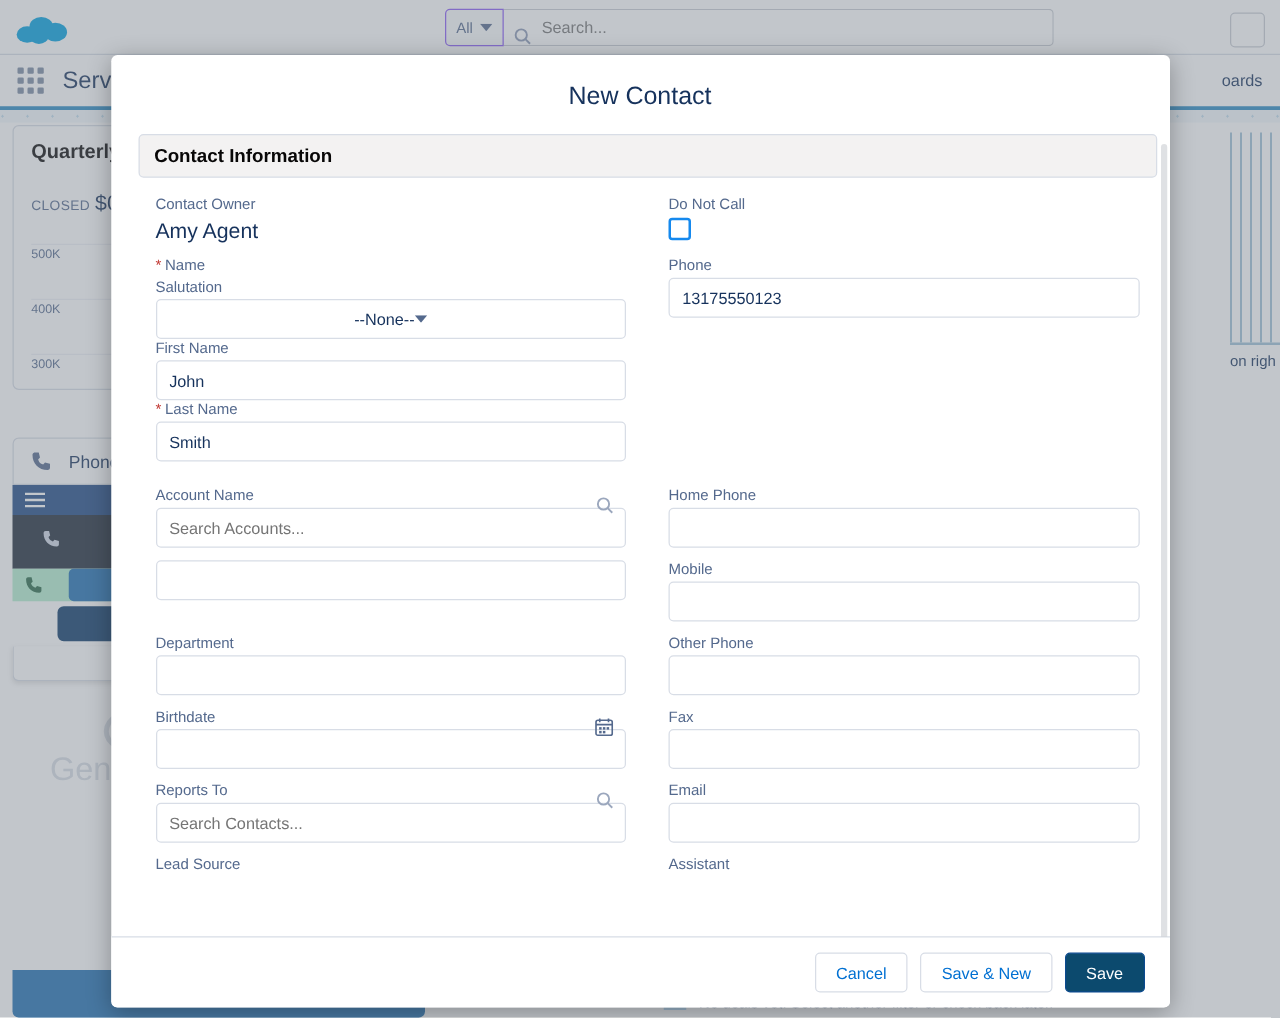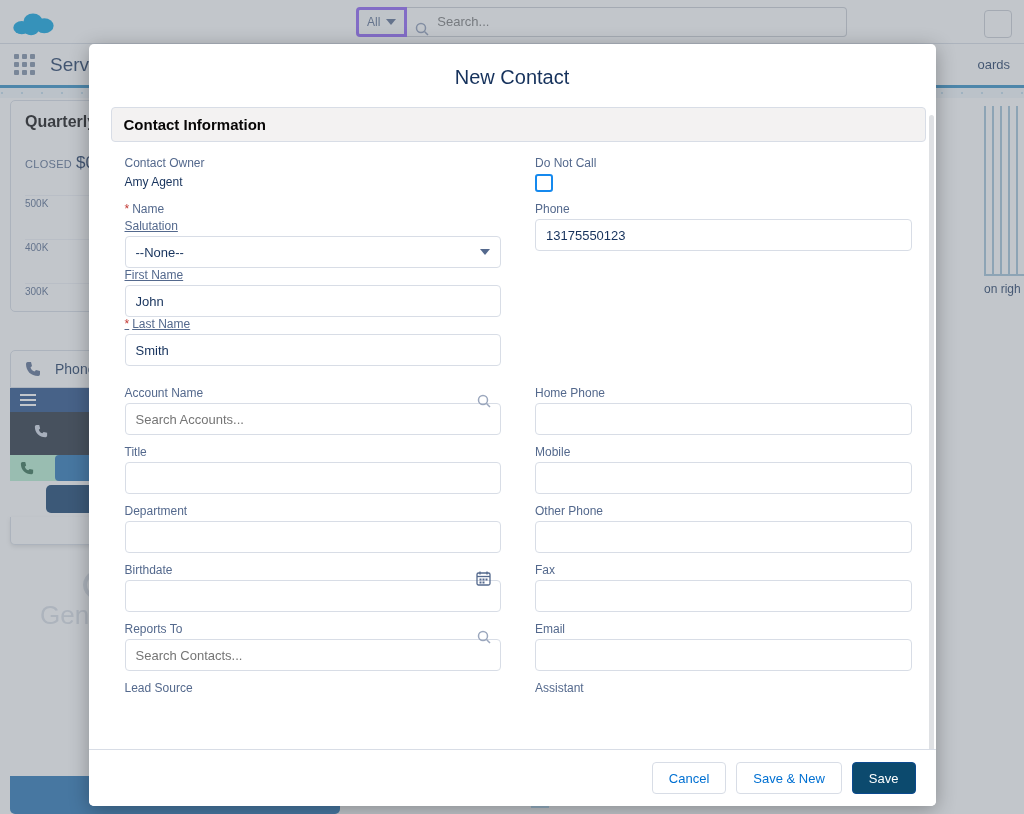--- a/index.html
+++ b/index.html
@@ -3,21 +3,21 @@
 <meta charset="utf-8">
 <style>
   * { box-sizing: border-box; margin: 0; padding: 0; }
   html, body { width: 1024px; height: 814px; overflow: hidden; font-family: "Salesforce Sans", Arial, sans-serif; font-size: 13px; color: #16325c; background: #fff; }
 
   
   .app-bg { position: absolute; inset: 0; }
   .global-header { height: 44px; background: #fff; display: flex; align-items: center; gap: 10px; padding: 0 10px; border-bottom: 1px solid #d8dde6; }
   .cloud-logo { width: 46px; height: 30px; color: #00a1e0; display:flex; align-items:center; }
   .search-group { display:flex; align-items:center; gap:0; margin-left: 290px; }
-  .scope-select { border:3px solid #8b5cf6; background:#fafbfc; height:30px; display:flex; align-items:center; padding:0 8px; gap:6px; border-radius:4px 0 0 4px; color:#54698d; font-size:12px; }
+  .scope-select { border:1px solid #8b5cf6; background:#fafbfc; height:30px; display:flex; align-items:center; padding:0 8px; gap:6px; border-radius:4px 0 0 4px; color:#54698d; font-size:12px; }
   .search-box { position: relative; width: 440px; height:30px; border:1px solid #c9cdd4; border-left:none; border-radius:0 4px 4px 0; display:flex; align-items:flex-end; color:#54698d; }
   .search-box .s-icon { display:flex; width:30px; justify-content:center; }
   .search-box input { border:none; outline:none; flex:1; height:100%; font-size:13px; background:transparent; color:#54698d; }
   .close-button-top { position:absolute; top:10px; right:12px; width:28px; height:28px; border:1px solid #c9cdd4; border-radius:4px; background:rgba(255,255,255,.2); display:flex; align-items:center; justify-content:center; gap:2px; color:#fff; }
 
   .context-bar { height: 44px; background: #fff; display:flex; align-items:center; padding:0 14px; gap:14px; border-bottom: 3px solid #2a8ac4; }
   .app-launcher { width:22px; height:22px; display:grid; grid-template-columns:repeat(3,5px); grid-template-rows:repeat(3,5px); gap:3px; }
   .app-launcher span { background:#7a8aa2; border-radius:1px; }
   .context-bar h1 { font-size:19px; font-weight:400; color:#16325c; }
   .tab-truncated { margin-left:auto; color:#16325c; font-size:13px; }
@@ -58,25 +58,25 @@
   .modal-container { position:absolute; inset:0; display:flex; align-items:flex-start; justify-content:center; padding-top:44px; }
   .modal { width: 847px; height:762px; background:#fff; border-radius:5px; box-shadow:0 4px 20px rgba(0,0,0,.3); display:flex; flex-direction:column; overflow:hidden; }
   .modal-header { padding: 22px 0 18px; text-align:center; }
   .modal-header h2 { font-size:20px; font-weight:400; color:#16325c; }
   .modal-body { flex:1; overflow-y:scroll; padding: 0 24px 12px 36px; position:relative; }
   .modal-body::-webkit-scrollbar { width:6px; }
   .section-header { background:#f3f2f2; border:1px solid #d8dde6; border-radius:4px; padding:8px 12px; margin:0 -14px 14px -14px; font-size:15px; font-weight:600; color:#080707; }
   .form-grid { display:grid; grid-template-columns: 1fr 1fr; column-gap: 34px; row-gap: 0; }
   .field { margin-bottom: 10px; }
   .field-label { font-size:12px; color:#54698d; margin-bottom:3px; display:block; }
-  .field-label.sub { margin-top:0;text-decoration:underline; }
+  .field-label.sub { margin-top:0; }
   .required::before { content:"*"; color:#c23934; margin-right:3px; }
-  .static-value { font-size:12px; color:#16325c; padding-top:2px; }
+  .static-value { font-size:17px; color:#16325c; padding-top:2px; }
   .input, .select { width:100%; height:32px; border:1px solid #d8dde6; border-radius:4px; padding:0 10px; font-size:13px; color:#16325c; background:#fff; display:flex; align-items:center; }
-  .select { justify-content:space-between; cursor:pointer; }
+  .select { justify-content:center; cursor:pointer; }
   .select .caret { color:#54698d; }
   .lookup { position:relative; }
   .lookup .input { padding-right:30px; color:#54698d; }
   .lookup .search-icon, .date-field .cal-icon { position:absolute; right:10px; top:8px; color:#9ba7bd; }
   .checkbox { width:18px; height:18px; border:2px solid #1589ee; border-radius:3px; margin-top:4px; }
   .date-field { position:relative; }
   .date-field .cal-icon { color:#54698d; }
 
   .modal-footer { border-top:1px solid #d8dde6; padding:12px 20px; display:flex; justify-content:flex-end; gap:10px; background:#fff; }
   .btn { height:32px; padding:0 16px; border:1px solid #d8dde6; border-radius:4px; background:#fff; color:#0070d2; font-size:13px; cursor:pointer; }
@@ -293,21 +293,20 @@
                 <line x1="9.5" y1="9.5" x2="13" y2="13" stroke="#9ba7bd" stroke-width="1.5"></line>
               </svg>
           </span>
         </div>
         <div class="field" style="margin-top:10px;">
           <label class="field-label">Home Phone</label>
           <input class="input" style="">
         </div>
 
         <div class="field">
-          <label class="field-label">Title</label>
           <input class="input" style="">
         </div>
         <div class="field">
           <label class="field-label">Mobile</label>
           <input class="input" style="">
         </div>
 
         <div class="field">
           <label class="field-label">Department</label>
           <input class="input" style="">

